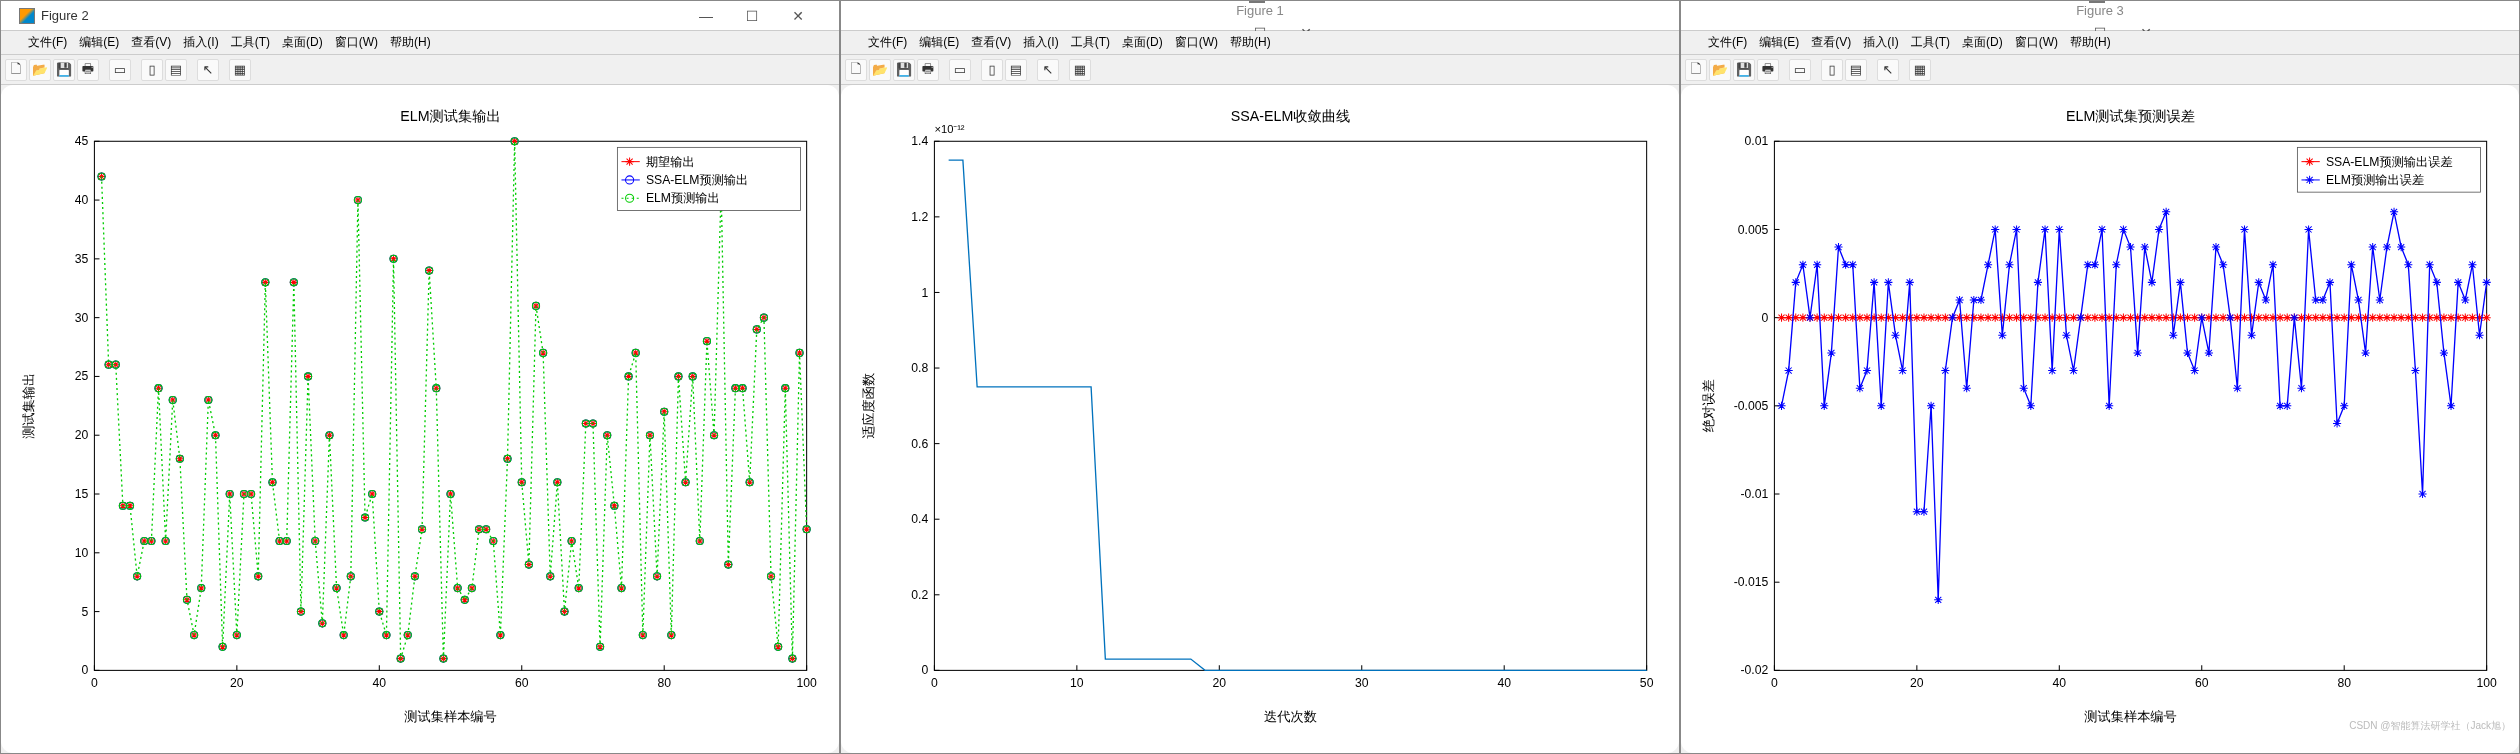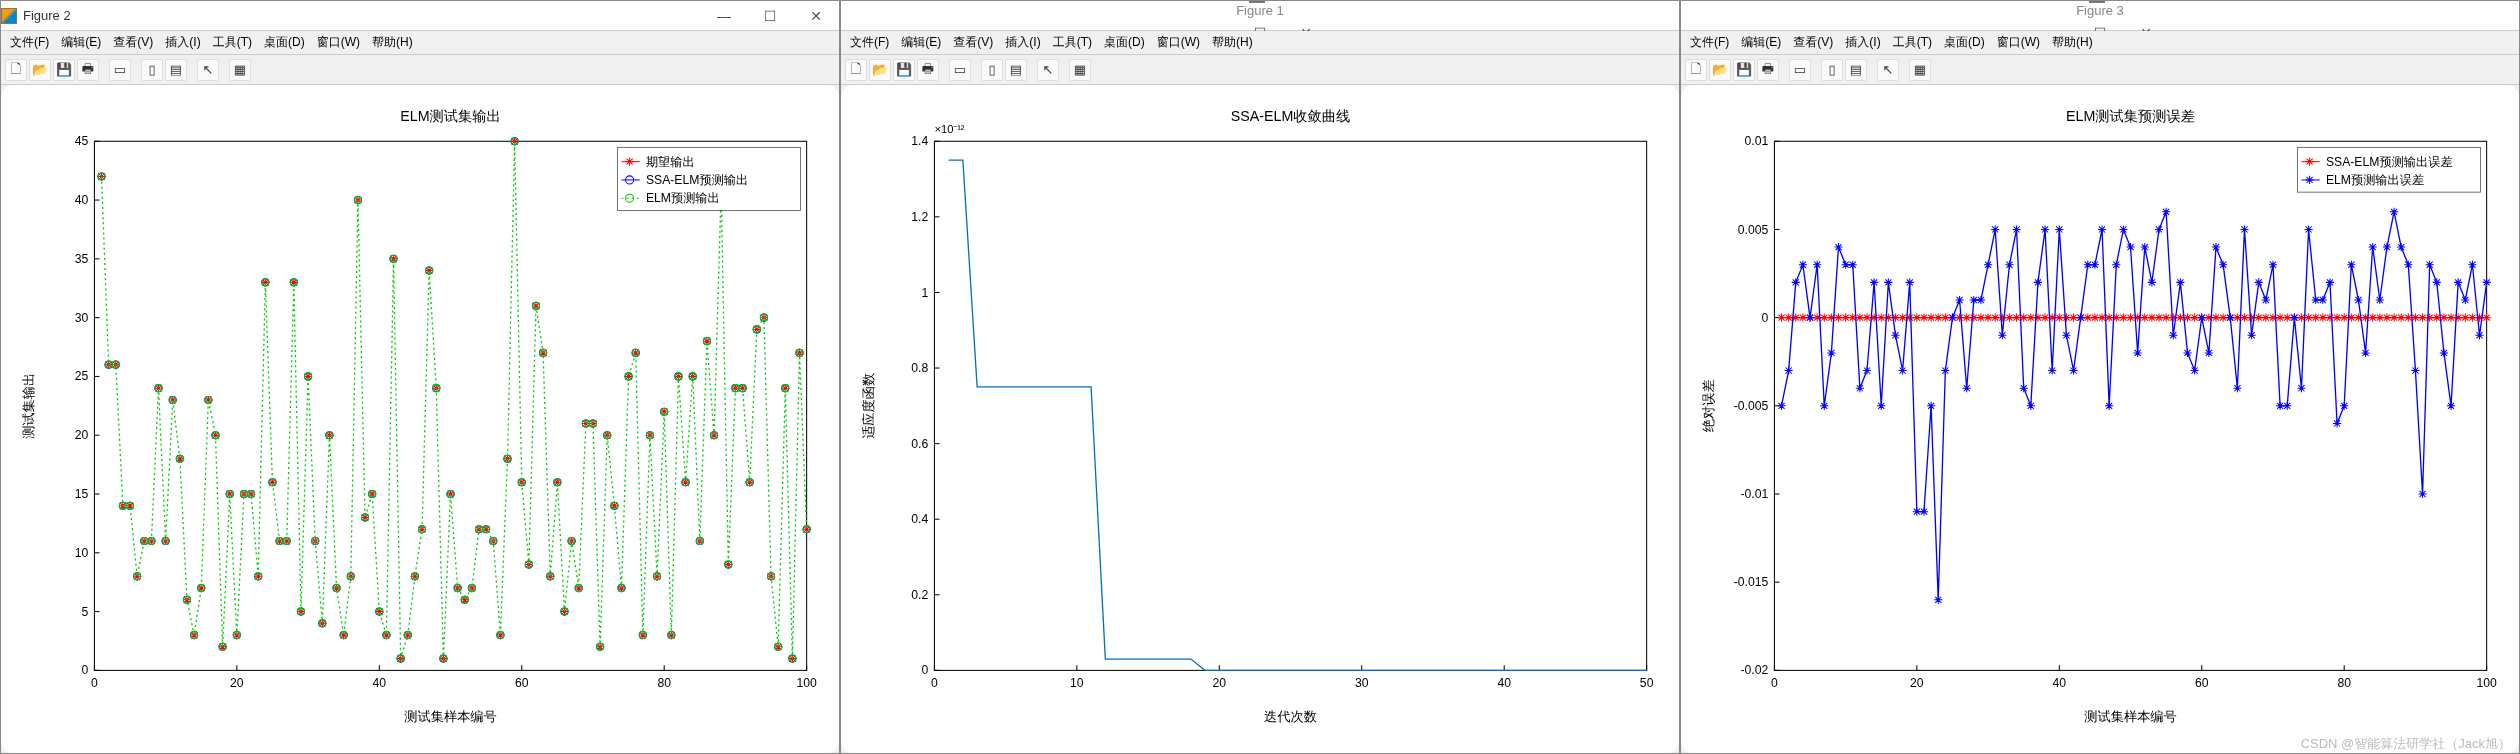--- a/index.html
+++ b/index.html
@@ -1,40 +1,40 @@
 <!DOCTYPE html>
 <html><head>
 <meta charset="utf-8">
 <style>
   * { box-sizing: border-box; font-family: "Microsoft YaHei", Arial, sans-serif; }
   body { margin:0; padding:0; background:#fff; width:2520px; height:754px; display:flex; }
   .fig-window { position:relative; border:1px solid #888; background:#f0f0f0; display:flex; flex-direction:column; }
   
   .fig-window{flex:1;}
-  .title-bar { height:30px; background:#fff; display:flex; align-items:center; padding:0 0; border-bottom:1px solid #ccc; font-size:13px; color:#333;}
+  .title-bar { height:30px; background:#fff; display:flex; align-items:center; padding:0 18px; border-bottom:1px solid #ccc; font-size:13px; color:#333;}
   .title-bar.inactive{color:#888;flex-direction:column;}
   .matlab-icon{width:16px;height:16px;margin-right:6px;display:inline-block;background:linear-gradient(135deg,#f90 40%,#08c 60%);border:1px solid #777;}
   .title-spacer{flex:1;}
   .win-btns{display:flex;gap:0}
   .win-btn{width:46px;height:30px;display:flex;align-items:center;justify-content:center;font-size:14px;color:#555}
-  .menu-bar{height:24px;background:#f0f0f0;display:flex;align-items:center;padding:0 4px;font-size:12px;color:#000;gap:2px;border-bottom:1px solid #ccc;}
+  .menu-bar{height:24px;background:#f0f0f0;display:flex;align-items:center;padding:0 22px;font-size:12px;color:#000;gap:2px;border-bottom:1px solid #ccc;}
   .menu-item{padding:2px 5px;}
   .tool-bar{height:30px;background:#f0f0f0;display:flex;align-items:center;padding:2px 4px;gap:2px;border-bottom:1px solid #ccc;}
   .tbtn{width:22px;height:22px;border:1px solid transparent;display:flex;align-items:center;justify-content:center;font-size:13px;color:#333;background:#fafafa;border:1px solid #ddd;border-radius:2px;}
   .tsep{width:6px;}
   .plot-area{flex:1;background:#fff;position:relative;padding:12px 12px 18px 12px;border-radius:12px;}
   svg.chart{width:100%;height:100%;}
   .tick{stroke:#000;stroke-width:1;}
   .ticklabel{font-size:12px;fill:#000;}
   .title{font-size:14px;fill:#000;text-anchor:middle;}
   .axlabel{font-size:13px;fill:#000;text-anchor:middle;}
   .legend-box{fill:#fff;stroke:#555;stroke-width:0.8;}
   .legend-text{font-size:12px;fill:#000;}
   .expo{font-size:11px;fill:#000;}
-  .watermark{position:absolute;right:8px;bottom:0;font-size:13px;color:#bbb;text-align:center;}
+  .watermark{position:absolute;right:8px;bottom:20px;font-size:10px;color:#bbb;text-align:center;}
 </style>
 </head>
 <body>
 
 <div class="fig-window">
   <div class="title-bar">
     <span class="matlab-icon"></span>
     <span>Figure 2</span>
     <span class="title-spacer"></span>
     <div class="win-btns">

